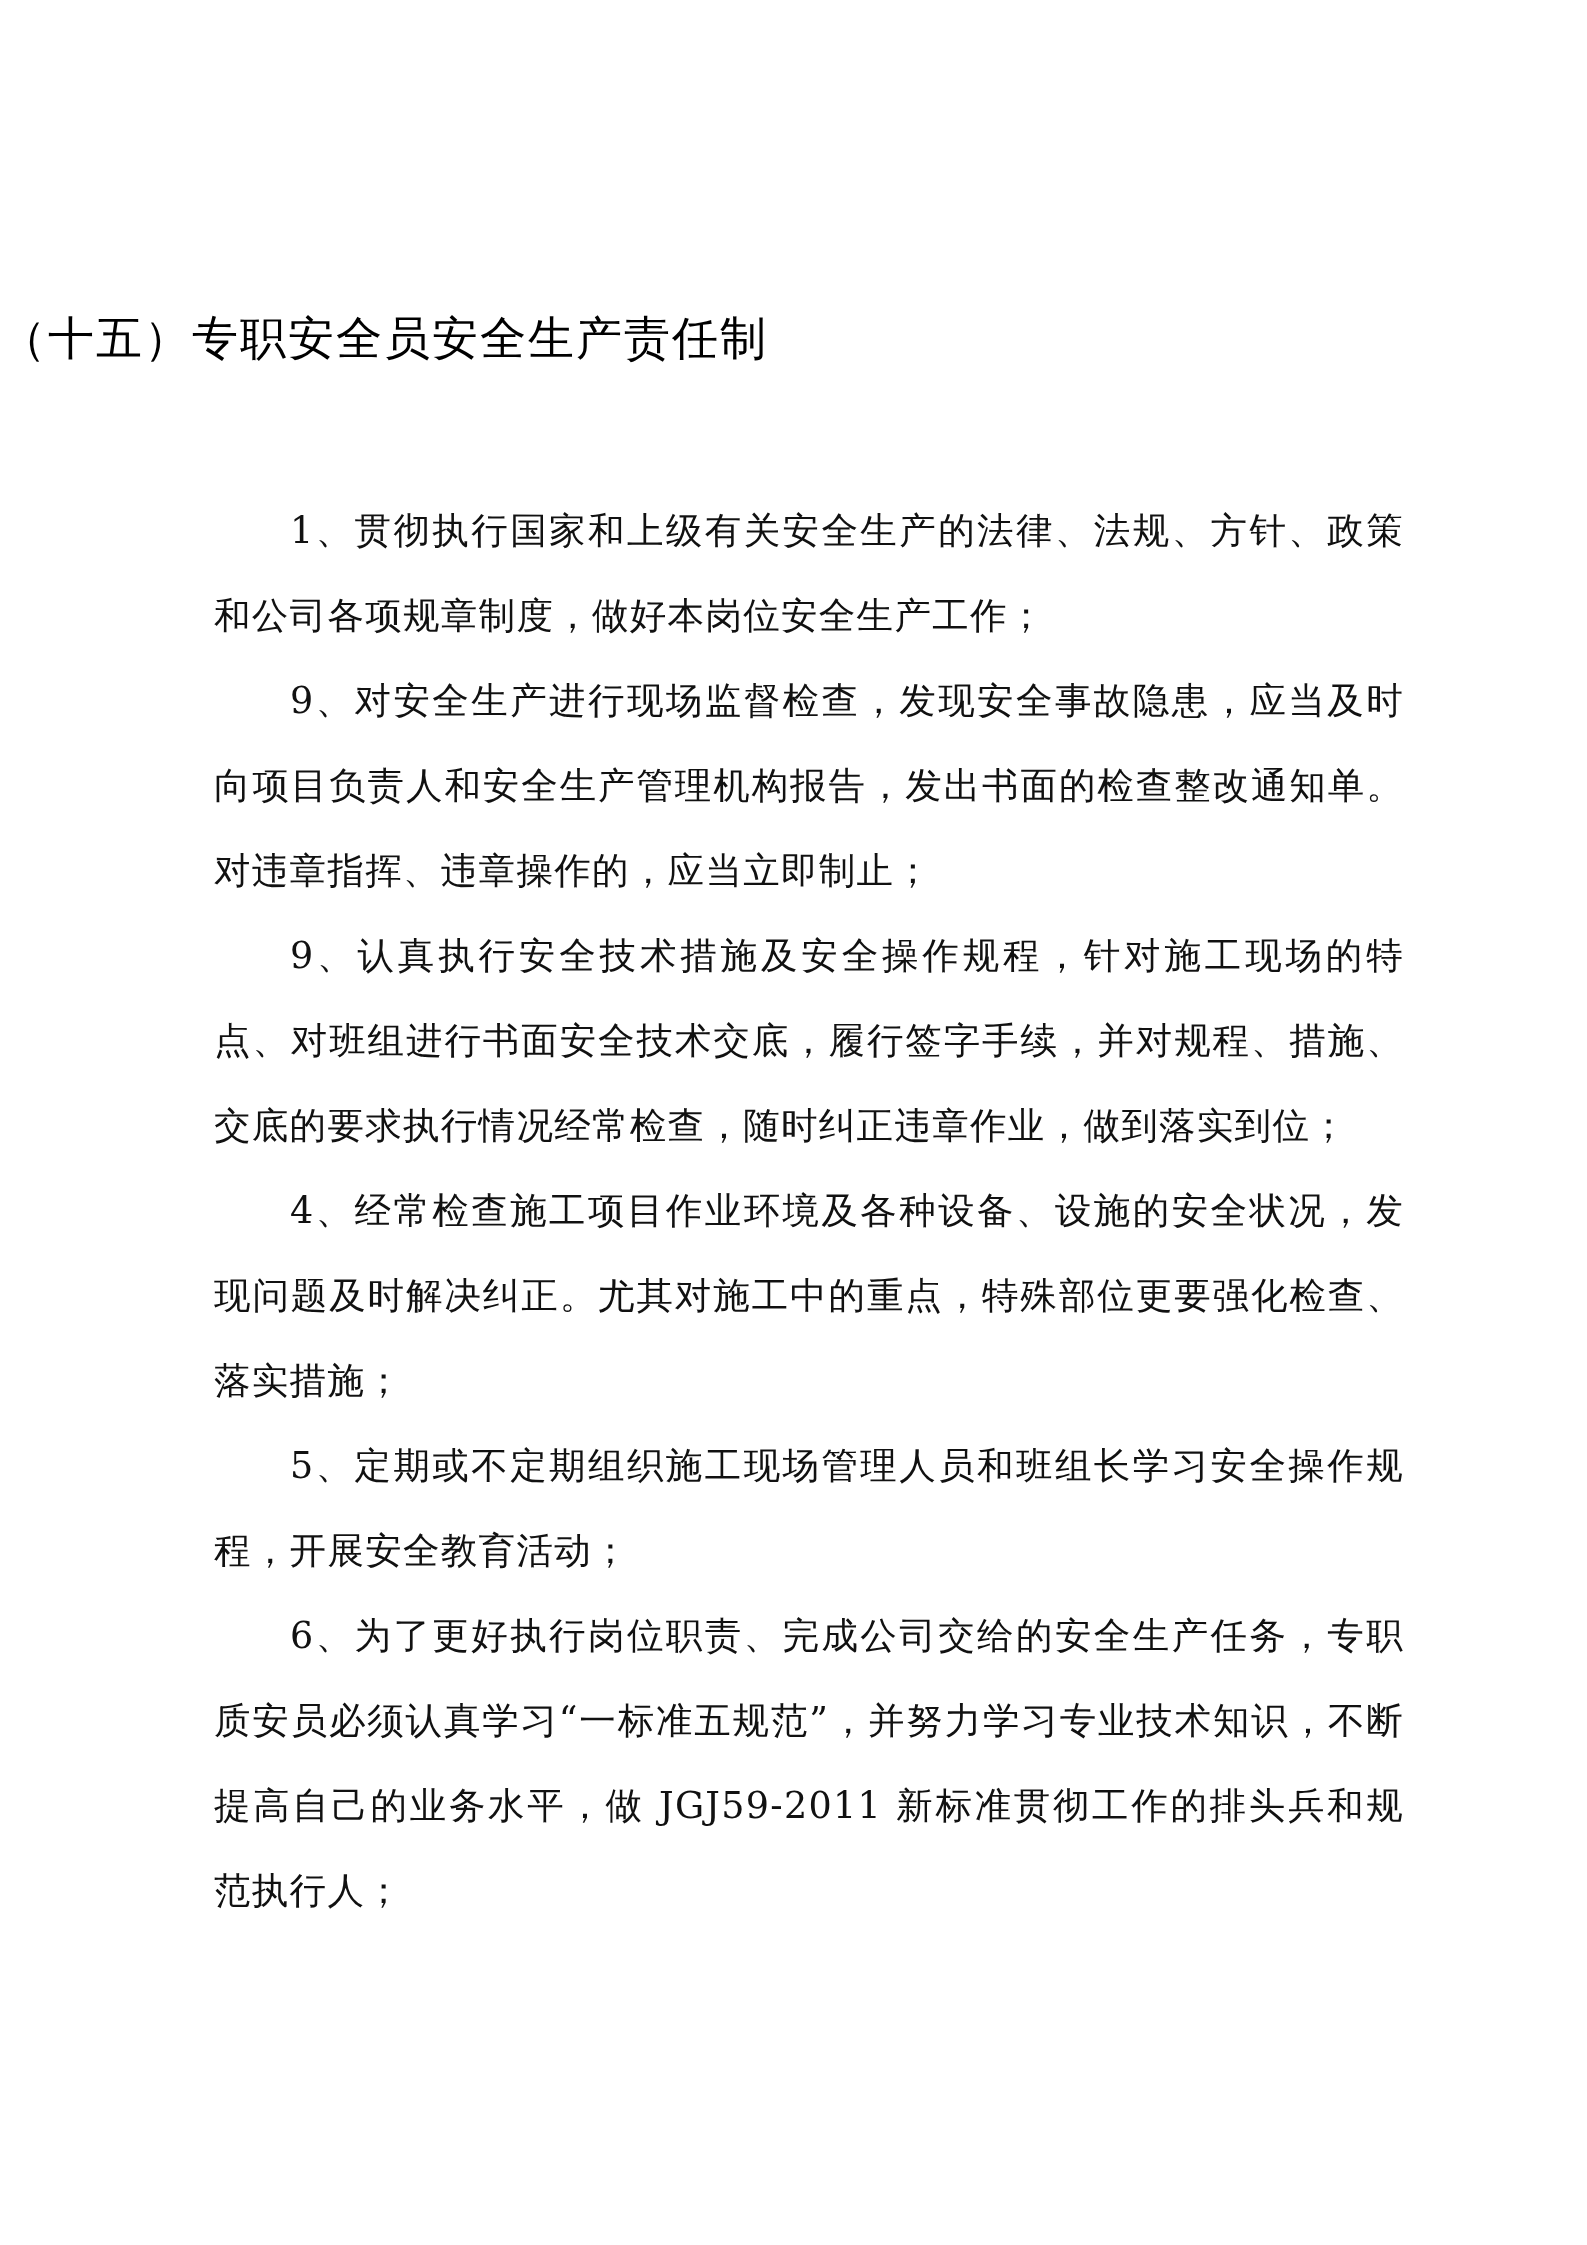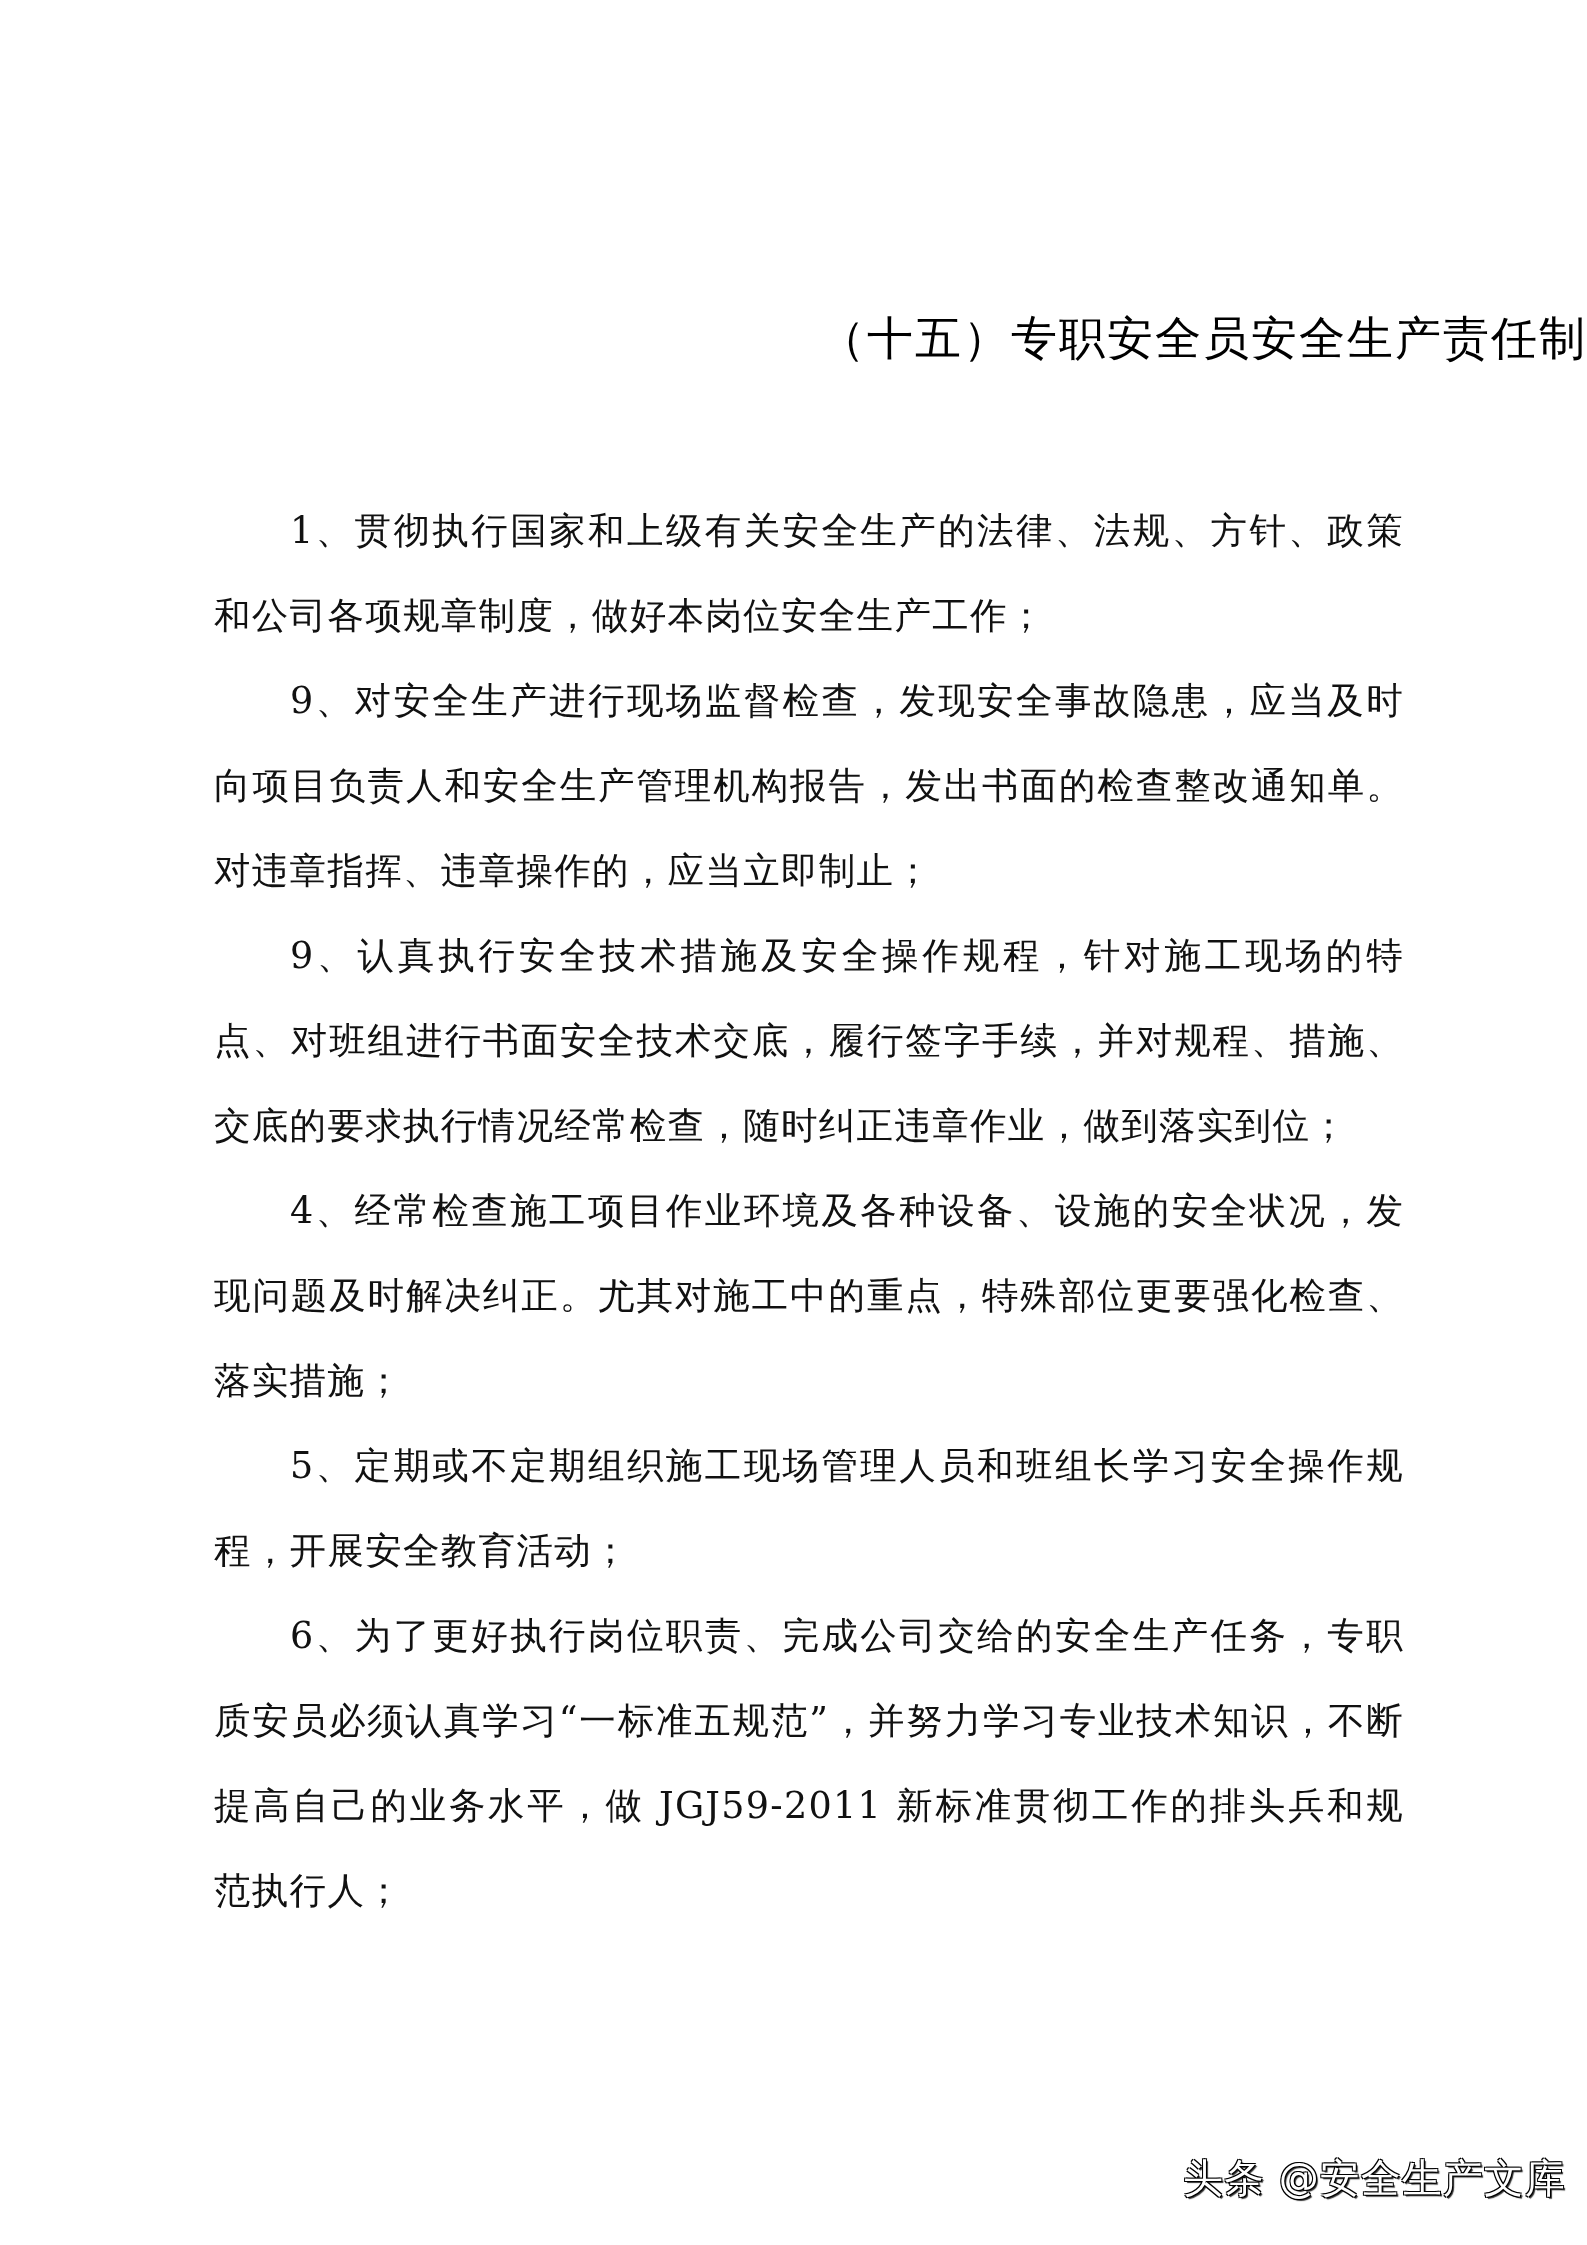--- a/index.html
+++ b/index.html
@@ -20,21 +20,21 @@
       left: 0; top: 0;
       width: 1587px;
       height: 2245px;
       background: #ffffff;
     }
     .doc-title {
       position: absolute;
       top: 308px;
       left: 0;
       width: 1587px;
-      text-align: right;
+      text-align: left;
       font-family: "DejaVu Sans", "Liberation Sans", sans-serif;
       font-size: 46px;
       line-height: 60px;
       font-weight: normal;
       letter-spacing: 2px;
       color: #000000;
       margin: 0;
     }
     .body-text {
       position: absolute;
@@ -73,14 +73,13 @@
 
   <div class="body-text">
     <p class="para">1、贯彻执行国家和上级有关安全生产的法律、法规、方针、政策和公司各项规章制度，做好本岗位安全生产工作；</p>
     <p class="para">9、对安全生产进行现场监督检查，发现安全事故隐患，应当及时向项目负责人和安全生产管理机构报告，发出书面的检查整改通知单。对违章指挥、违章操作的，应当立即制止；</p>
     <p class="para">9、认真执行安全技术措施及安全操作规程，针对施工现场的特点、对班组进行书面安全技术交底，履行签字手续，并对规程、措施、交底的要求执行情况经常检查，随时纠正违章作业，做到落实到位；</p>
     <p class="para">4、经常检查施工项目作业环境及各种设备、设施的安全状况，发现问题及时解决纠正。尤其对施工中的重点，特殊部位更要强化检查、落实措施；</p>
     <p class="para">5、定期或不定期组织施工现场管理人员和班组长学习安全操作规程，开展安全教育活动；</p>
     <p class="para">6、为了更好执行岗位职责、完成公司交给的安全生产任务，专职质安员必须认真学习“一标准五规范”，并努力学习专业技术知识，不断提高自己的业务水平，做 JGJ59-2011 新标准贯彻工作的排头兵和规范执行人；</p>
   </div>
 
-  <div class="watermark">头条 @安全生产文库</div>
 </div>
 
 </body></html>

